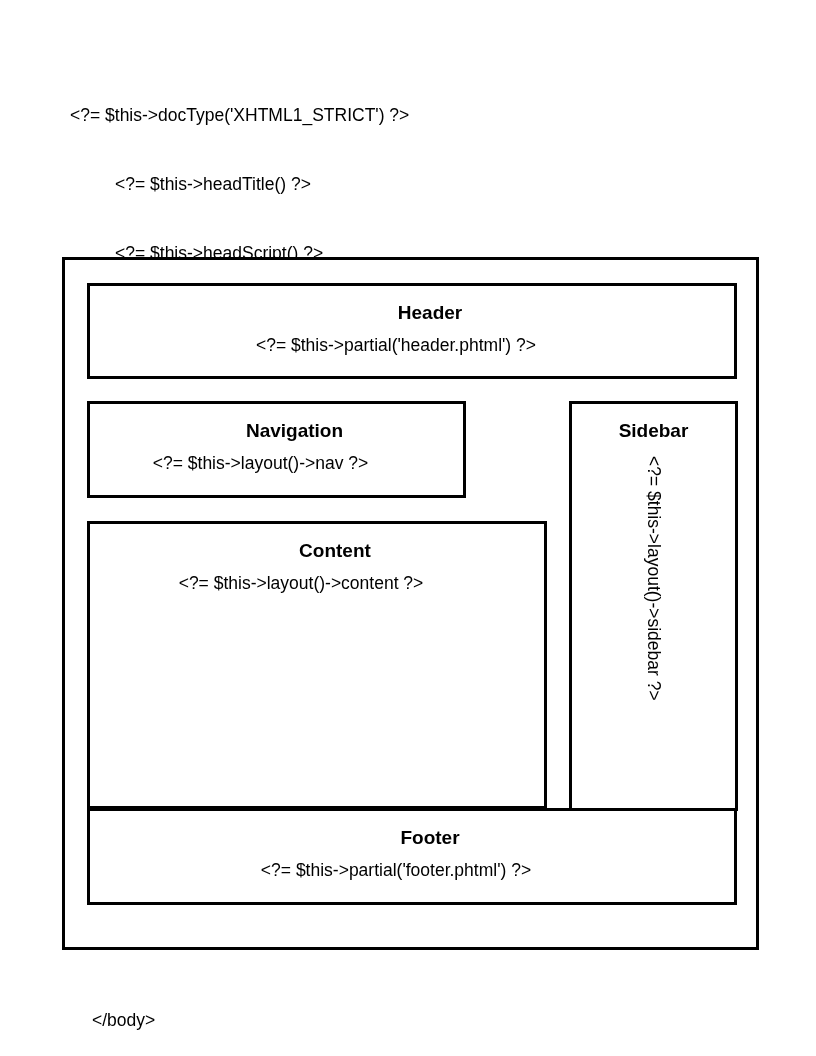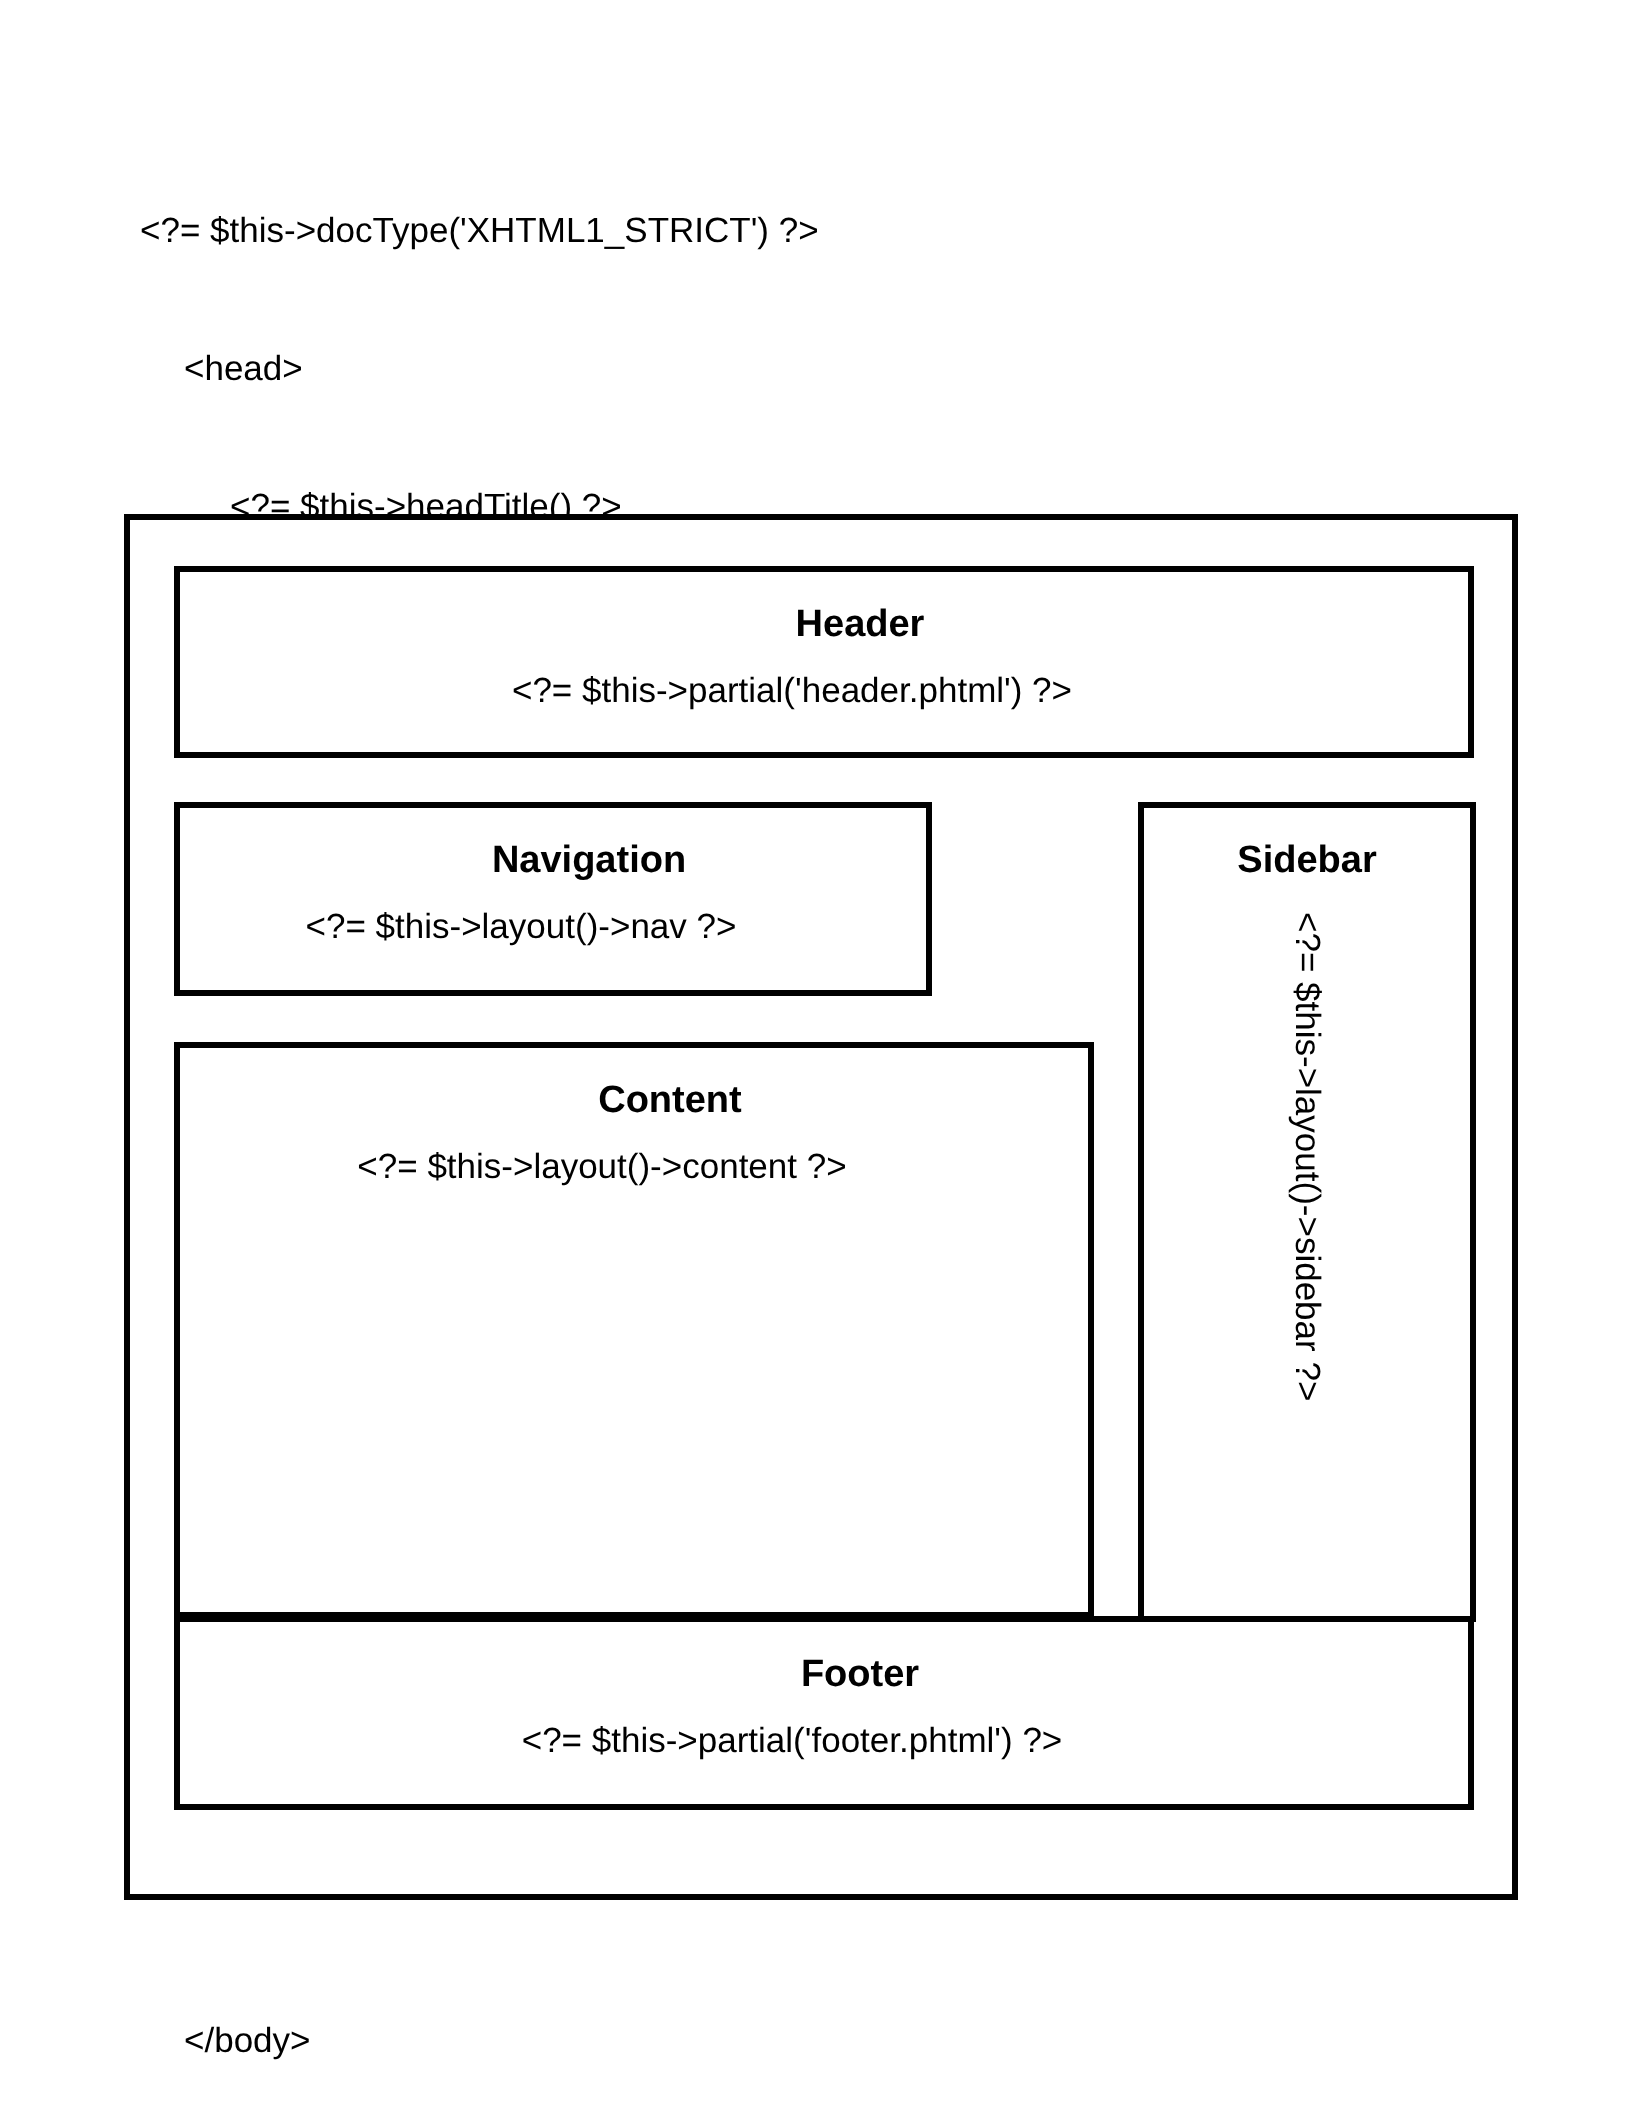--- a/index.html
+++ b/index.html
@@ -137,21 +137,20 @@
     font-size: 17.5px;
     line-height: 18px;
     white-space: pre;
   }
 </style>
 </head>
 <body>
 
 <div class="code-line code-top" style="top:58px;">
   <div class="ind0">&lt;?= $this-&gt;docType('XHTML1_STRICT') ?&gt;</div>
-  <div class="ind1">&lt;head&gt;</div>
   <div class="ind2">&lt;?= $this-&gt;headTitle() ?&gt;</div>
   <div class="ind2">&lt;?= $this-&gt;headScript() ?&gt;</div>
   <div class="ind2">&lt;?= $this-&gt;headStylesheet() ?&gt;</div>
   <div class="ind1">&lt;/head&gt;</div>
   <div class="ind1">&lt;body&gt;</div>
 </div>
 
 <div class="outer-box">
 
   <div class="region box-header">

